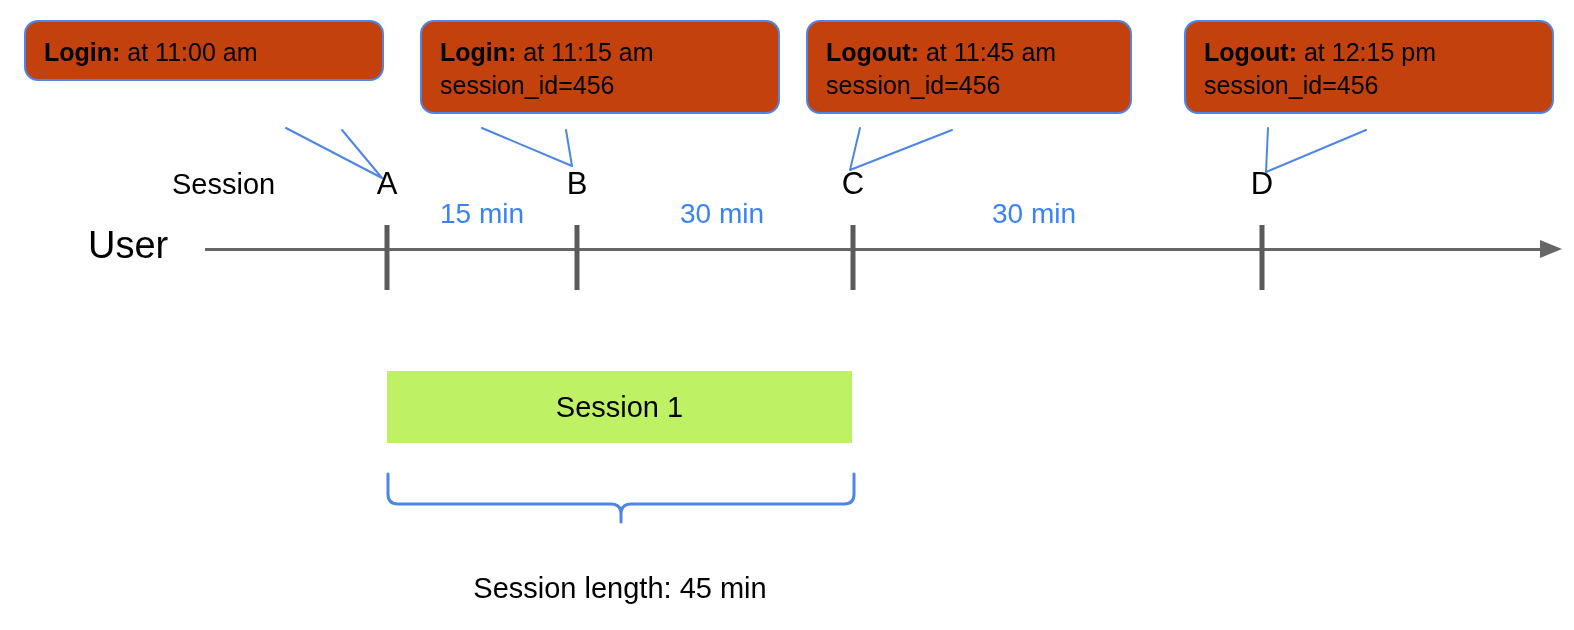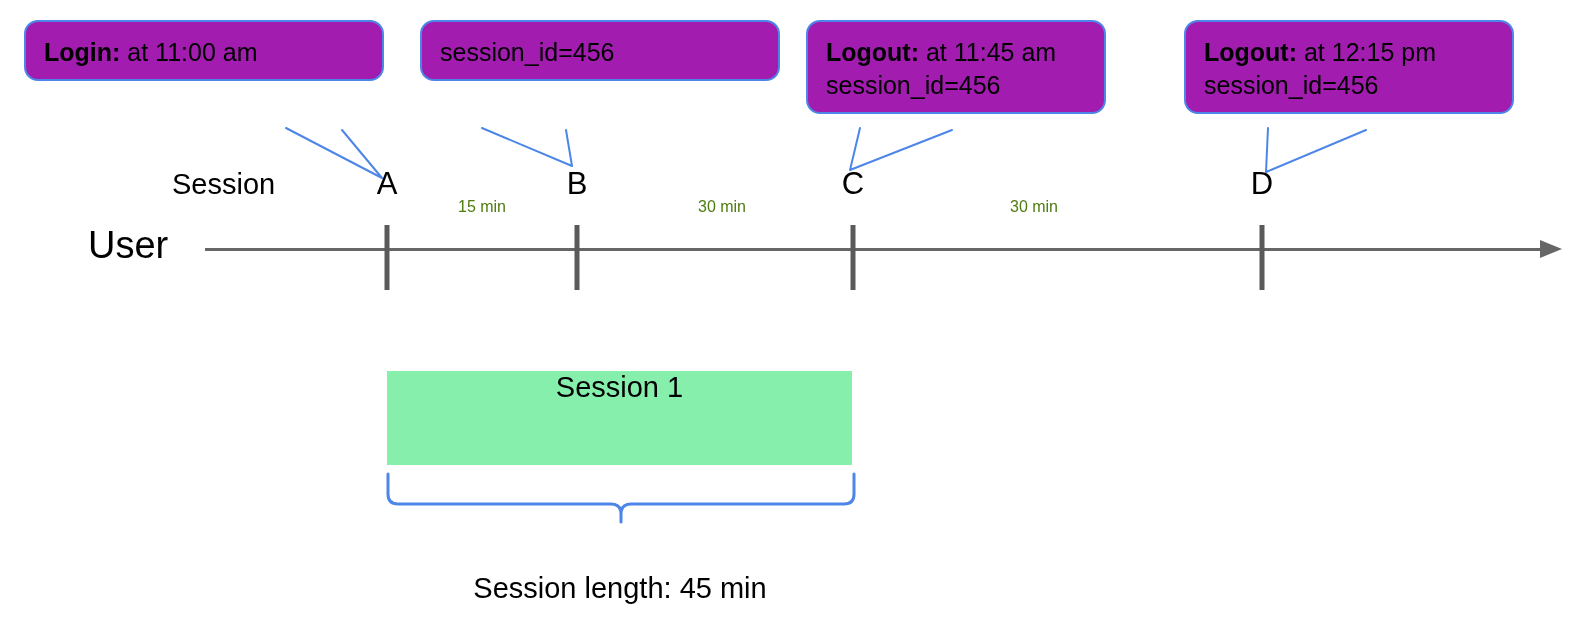--- a/index.html
+++ b/index.html
@@ -18,21 +18,21 @@
     overflow: hidden;
     background: #ffffff;
   }
 
   
   .callout {
     position: absolute;
     box-sizing: border-box;
     border: 2px solid #4d86e8;
     border-radius: 14px;
-    background: #a21caf;
+    background: #c2410c;
     padding: 14px 18px 10px 18px;
     font-size: 25px;
     line-height: 1.32;
     color: #000000;
     white-space: nowrap;
   }
   .callout .lbl {
     font-weight: bold;
   }
   .callout .ln {
@@ -66,22 +66,22 @@
     position: absolute;
     font-size: 31px;
     color: #000000;
     transform: translateX(-50%);
     top: 166px;
     white-space: nowrap;
   }
 
   .interval-label {
     position: absolute;
-    font-size: 16px;
-    color: #4d7c0f;
+    font-size: 28px;
+    color: #3b82f6;
     transform: translateX(-50%);
     top: 198px;
     white-space: nowrap;
   }
 
   .axis-line {
     position: absolute;
     left: 205px;
     top: 248px;
     width: 1345px;
@@ -106,23 +106,24 @@
     background: #5a5a5a;
     transform: translateX(-50%);
   }
 
   
   #session-bar {
     position: absolute;
     left: 387px;
     top: 371px;
     width: 465px;
-    height: 94px;
-    background: #86efac;
+    height: 72px;
+    background: #bef264;
     display: flex;
+    align-items: center;
     justify-content: center;
   }
   #session-bar-text {
     font-size: 29px;
     color: #000000;
   }
 
   
   #brace {
     position: absolute;
@@ -146,35 +147,36 @@
 <div id="stage">
 
   <div class="callout" id="callout-a" style="left:24px; top:20px; width:360px;">
     <span class="ln"><span class="lbl">Login:</span><span> at 11:00 am</span></span>
   </div>
   <svg class="tail" style="left:280px; top:120px;" width="130" height="70">
     <polyline points="6,8 102,58 62,10" fill="#ffffff" stroke="#4d86e8" stroke-width="2" stroke-linejoin="round" stroke-linecap="round"></polyline>
   </svg>
 
   <div class="callout" id="callout-b" style="left:420px; top:20px; width:360px;">
+    <span class="ln"><span class="lbl">Login:</span><span> at 11:15 am</span></span>
     <span class="ln">session_id=456</span>
   </div>
   <svg class="tail" style="left:478px; top:120px;" width="130" height="60">
     <polyline points="4,8 94,46 88,10" fill="#ffffff" stroke="#4d86e8" stroke-width="2" stroke-linejoin="round" stroke-linecap="round"></polyline>
   </svg>
 
-  <div class="callout" id="callout-c" style="left:806px; top:20px; width:300px;">
+  <div class="callout" id="callout-c" style="left:806px; top:20px; width:326px;">
     <span class="ln"><span class="lbl">Logout:</span><span> at 11:45 am</span></span>
     <span class="ln">session_id=456</span>
   </div>
   <svg class="tail" style="left:838px; top:120px;" width="130" height="60">
     <polyline points="22,8 12,50 114,10" fill="#ffffff" stroke="#4d86e8" stroke-width="2" stroke-linejoin="round" stroke-linecap="round"></polyline>
   </svg>
 
-  <div class="callout" id="callout-d" style="left:1184px; top:20px; width:330px;">
+  <div class="callout" id="callout-d" style="left:1184px; top:20px; width:370px;">
     <span class="ln"><span class="lbl">Logout:</span><span> at 12:15 pm</span></span>
     <span class="ln">session_id=456</span>
   </div>
   <svg class="tail" style="left:1246px; top:120px;" width="140" height="60">
     <polyline points="22,8 20,52 120,10" fill="#ffffff" stroke="#4d86e8" stroke-width="2" stroke-linejoin="round" stroke-linecap="round"></polyline>
   </svg>
 
   <div class="row-label" id="events-label">Session</div>
   <div class="row-label" id="user-label">User</div>
 

